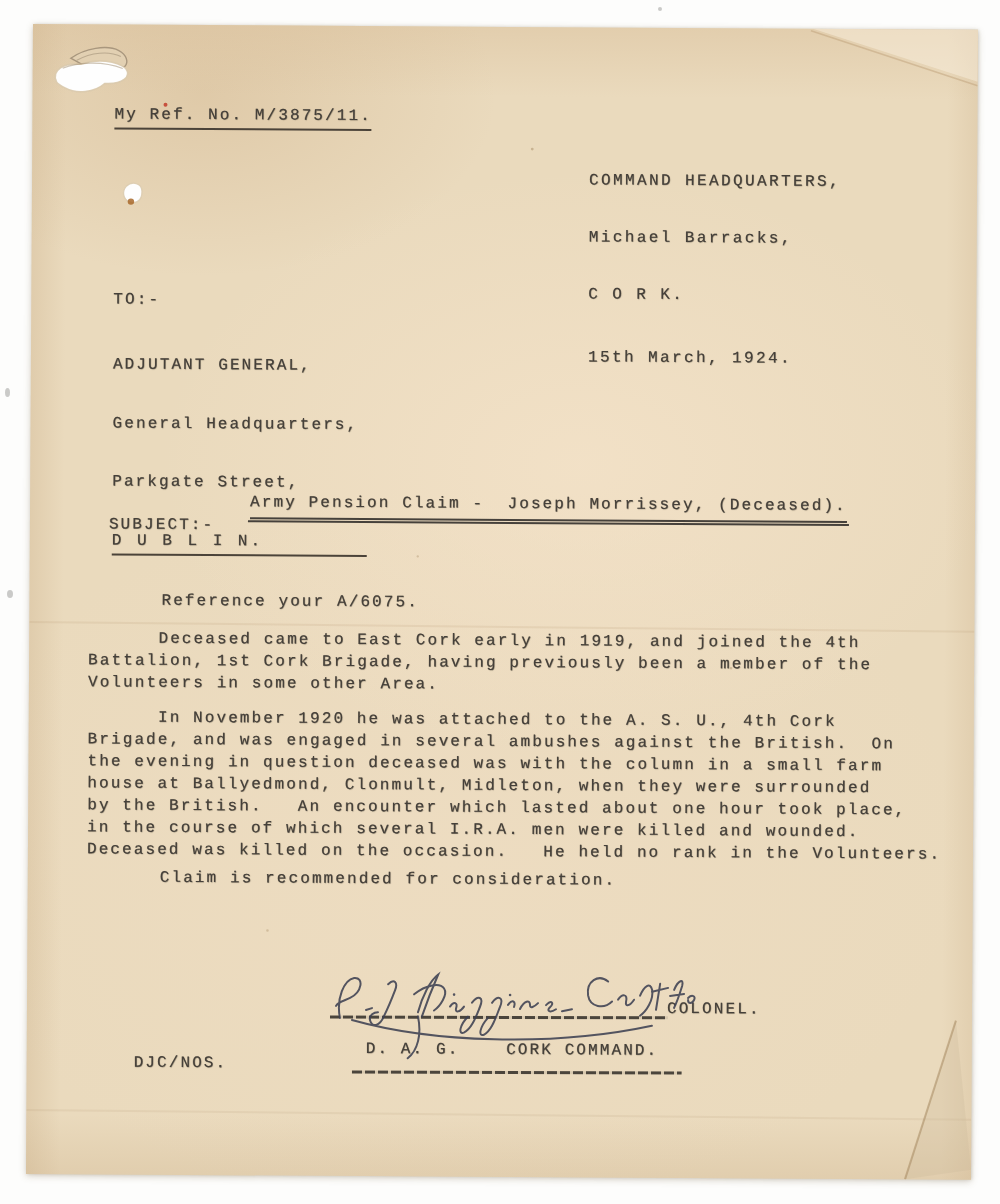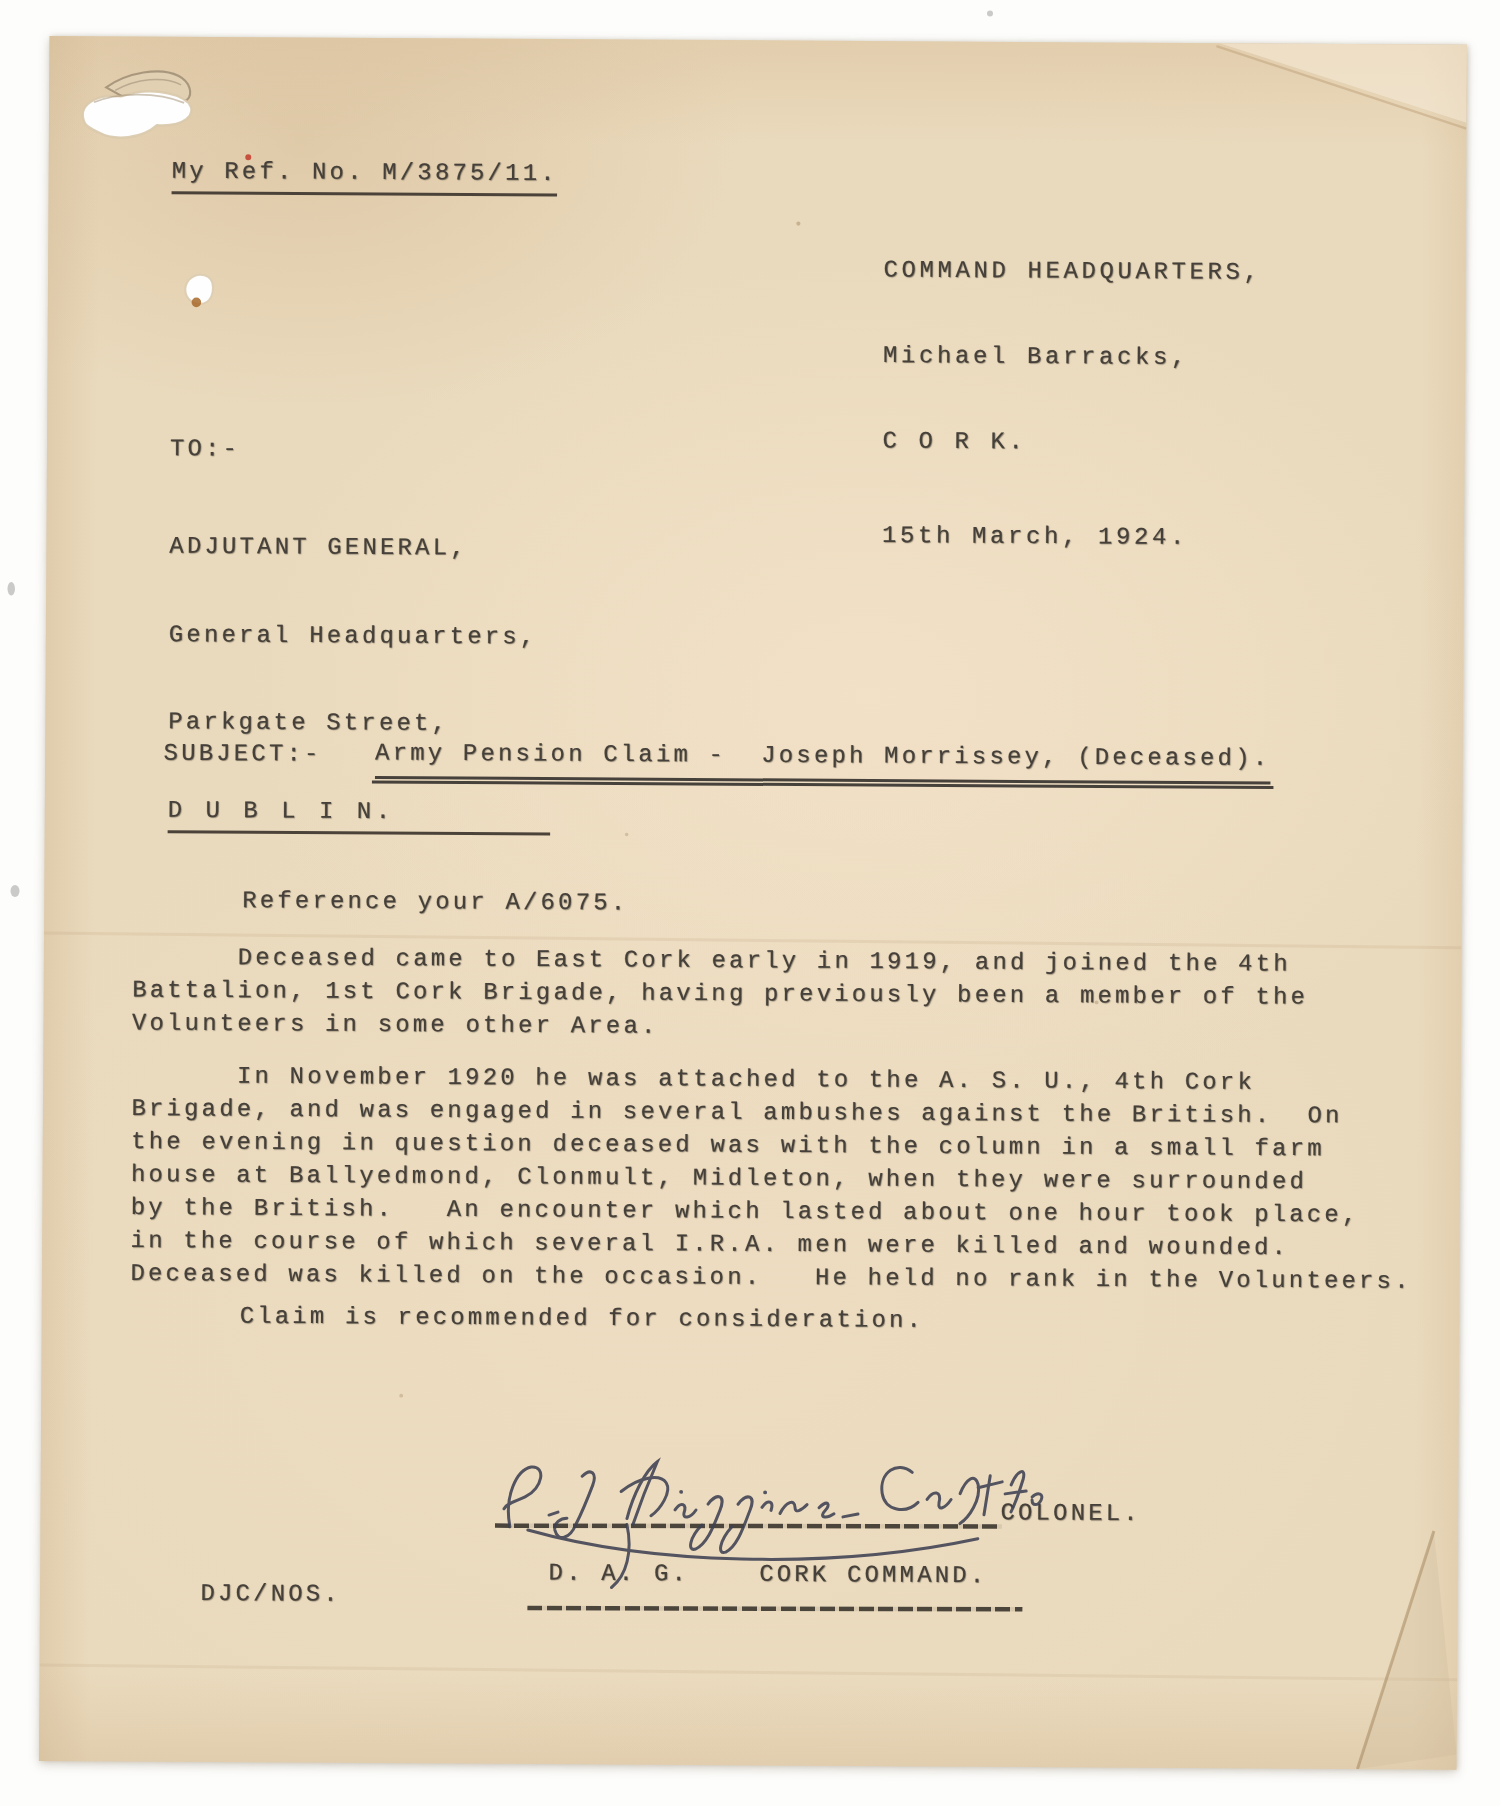--- a/index.html
+++ b/index.html
@@ -36,21 +36,21 @@
     text-shadow: 0.5px 0.5px 0.7px rgba(70,62,50,0.55), -0.3px 0 0.4px rgba(70,62,50,0.25);
   }
   [data-name="ref-line"]        { left:82px;  top:79px; }
   .ref-underline                { display:inline-block; border-bottom:2.5px solid #4b4339; padding-bottom:2px; }
   [data-name="letterhead"]      { left:557px; top:106px; line-height:19px; letter-spacing:2.4px; }
   [data-name="letterhead-date"] { display:block; margin-top:6px; }
   .lh-line                      { display:block; }
   [data-name="to-label"]        { left:82px;  top:264px; }
   [data-name="recipient-block"] { left:82px;  top:292px; line-height:19.5px; }
   .dublin-underline             { display:inline-block; width:255px; border-bottom:2.5px solid #4b4339; padding-bottom:3px; letter-spacing:3px; }
-  [data-name="subject-label"]   { left:79px;  top:467px; }
+  [data-name="subject-label"]   { left:79px;  top:489px; }
   .dbl-underline                { position:relative; display:inline-block; border-bottom:2px solid #46413b; padding-bottom:4px; }
   .dbl-underline::after         { content:""; position:absolute; left:-2px; right:-2px; bottom:-5px; height:2px; background:#46413b; }
   [data-name="subject-text"]    { left:220px; top:466px; }
   [data-name="reference-line"]  { left:132px; top:565px; }
   [data-name="paragraph-1"]     { left:59px;  top:603px; }
   [data-name="paragraph-2"]     { left:59px;  top:682px; }
   [data-name="paragraph-3"]     { left:132px; top:842px; }
   [data-name="signature-rank"]  { left:640px; top:970px;text-align:center; }
   [data-name="signature-title"] { left:339px; top:1012px; }
   [data-name="typist-initials"] { left:107px; top:1027px; }

